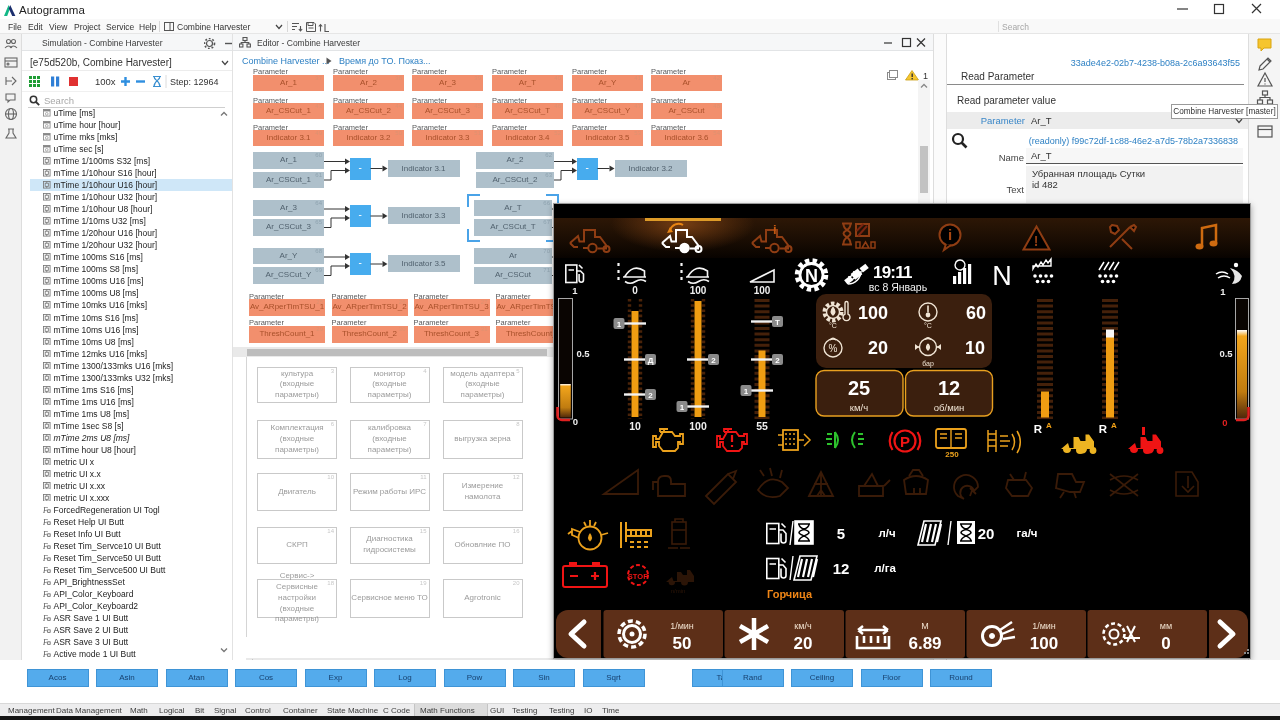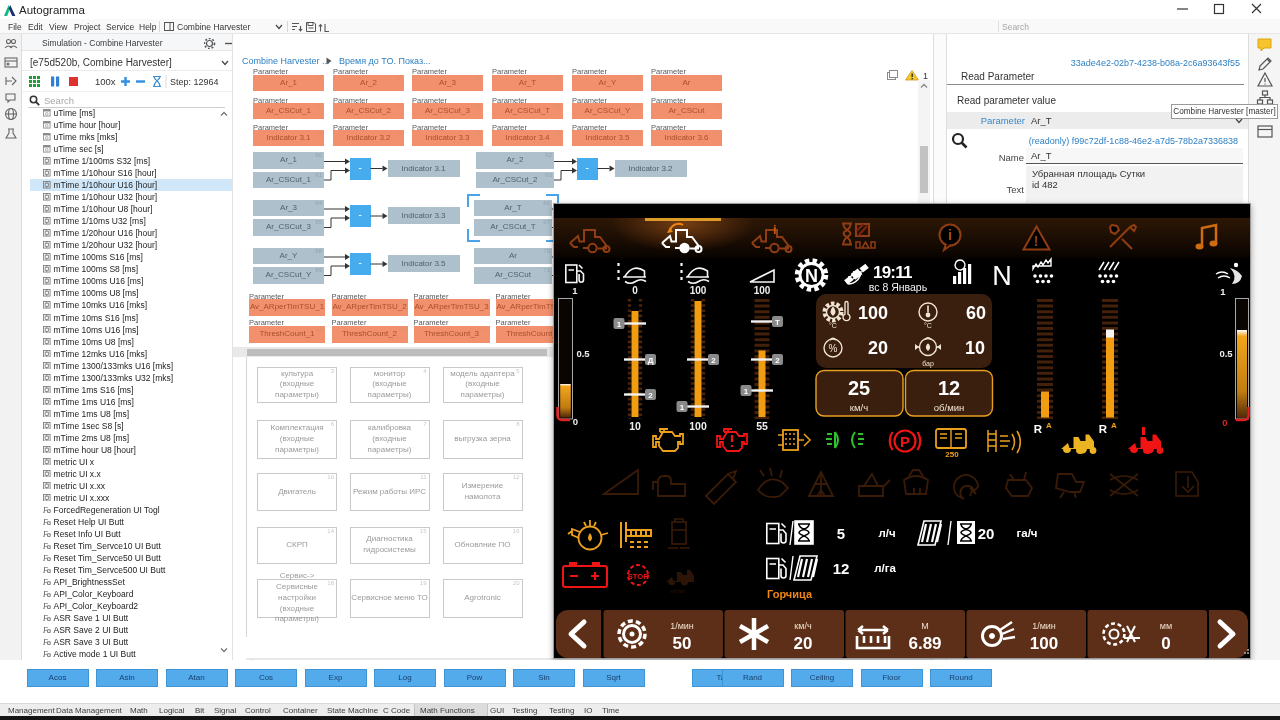--- a/index.html
+++ b/index.html
@@ -378,21 +378,21 @@
       </div>
       <div class="treeitem" style="top:312.78px;">
         <svg class="tico" viewBox="0 0 9 9">
           <rect x="0.5" y="0.5" width="8" height="8" fill="none" stroke="#777" stroke-width="1"></rect>
           <rect x="2.6" y="2.6" width="3.8" height="3.8" fill="none" stroke="#777" stroke-width="1"></rect>
           <line x1="4.5" y1="0.5" x2="4.5" y2="2.6" stroke="#777"></line>
           <line x1="4.5" y1="6.4" x2="4.5" y2="8.5" stroke="#777"></line>
         </svg>
         <span class="ttxt">mTime 1sec S8 [s]</span>
       </div>
-      <div class="treeitem" style="top:324.81px;">
+      <div class="treeitem" style="top:324.81px;font-style:italic;">
         <svg class="tico" viewBox="0 0 9 9">
           <rect x="0.5" y="0.5" width="8" height="8" fill="none" stroke="#777" stroke-width="1"></rect>
           <rect x="2.6" y="2.6" width="3.8" height="3.8" fill="none" stroke="#777" stroke-width="1"></rect>
           <line x1="4.5" y1="0.5" x2="4.5" y2="2.6" stroke="#777"></line>
           <line x1="4.5" y1="6.4" x2="4.5" y2="8.5" stroke="#777"></line>
         </svg>
         <span class="ttxt">mTime 2ms U8 [ms]</span>
       </div>
       <div class="treeitem" style="top:336.84px;">
         <svg class="tico" viewBox="0 0 9 9">
@@ -534,20 +534,36 @@
 
  <svg class="abs" style="left:197px;top:76px" width="10" height="8" viewBox="0 0 10 8">
       <path d="M2 5.5 L5 2.5 L8 5.5" fill="none" stroke="#777" stroke-width="1.3"></path>
     </svg>
  <svg class="abs" style="left:197px;top:612px" width="10" height="8" viewBox="0 0 10 8">
       <path d="M2 2.5 L5 5.5 L8 2.5" fill="none" stroke="#777" stroke-width="1.3"></path>
     </svg>
 </div>
 
 <div class="abs" id="editor">
+ <div class="phead" style="left:0;top:0;width:701px">
+  <svg class="abs" style="left:6px;top:3px" width="12" height="11" viewBox="0 0 12 11">
+   <g fill="none" stroke="#555" stroke-width="1.1">
+          <rect x="4" y="0.5" width="4" height="3"></rect>
+          <rect x="0.5" y="7" width="3.4" height="3"></rect>
+          <rect x="8" y="7" width="3.4" height="3"></rect>
+          <path d="M6 3.5 v2 M2.2 7 v-1.5 h7.6 V7"></path>
+        </g>
+  </svg>
+  <span style="position:absolute;left:24px;top:4px">Editor - Combine Harvester</span>
+  <svg class="abs" style="left:650px;top:3px" width="44" height="11" viewBox="0 0 44 11">
+   <line x1="1" y1="6" x2="9" y2="6" stroke="#333" stroke-width="1.2"></line>
+   <rect x="19.5" y="1.5" width="8" height="8" fill="none" stroke="#333" stroke-width="1.2"></rect>
+   <path d="M34 1.5 l8 8 M42 1.5 l-8 8" stroke="#333" stroke-width="1.2"></path>
+  </svg>
+ </div>
  <div class="abs" style="left:9px;top:21.5px;font-size:9px;color:#2e81c4">Combine Harvester ...</div>
  <svg class="abs" style="left:92px;top:23px" width="8" height="8" viewBox="0 0 8 8">
       <path d="M1.5 0.5 L6.5 4 L1.5 7.5 z" fill="#555"></path>
     </svg>
  <div class="abs" style="left:106px;top:21.5px;font-size:9px;color:#2e81c4">Время до ТО. Показ...</div>
  <div class="abs" id="canvas" style="left:0;top:30px;width:701px;height:313px;overflow:hidden">
       <div class="nlabel" style="left:20px;top:3px">Parameter</div>
       <div class="obox" style="left:20px;top:11px;width:71px">Ar_1<span class="cnum" style="color:#dd9271">37</span></div>
       <div class="nlabel" style="left:100px;top:3px">Parameter</div>
       <div class="obox" style="left:100px;top:11px;width:71px">Ar_2<span class="cnum" style="color:#dd9271">38</span></div>

